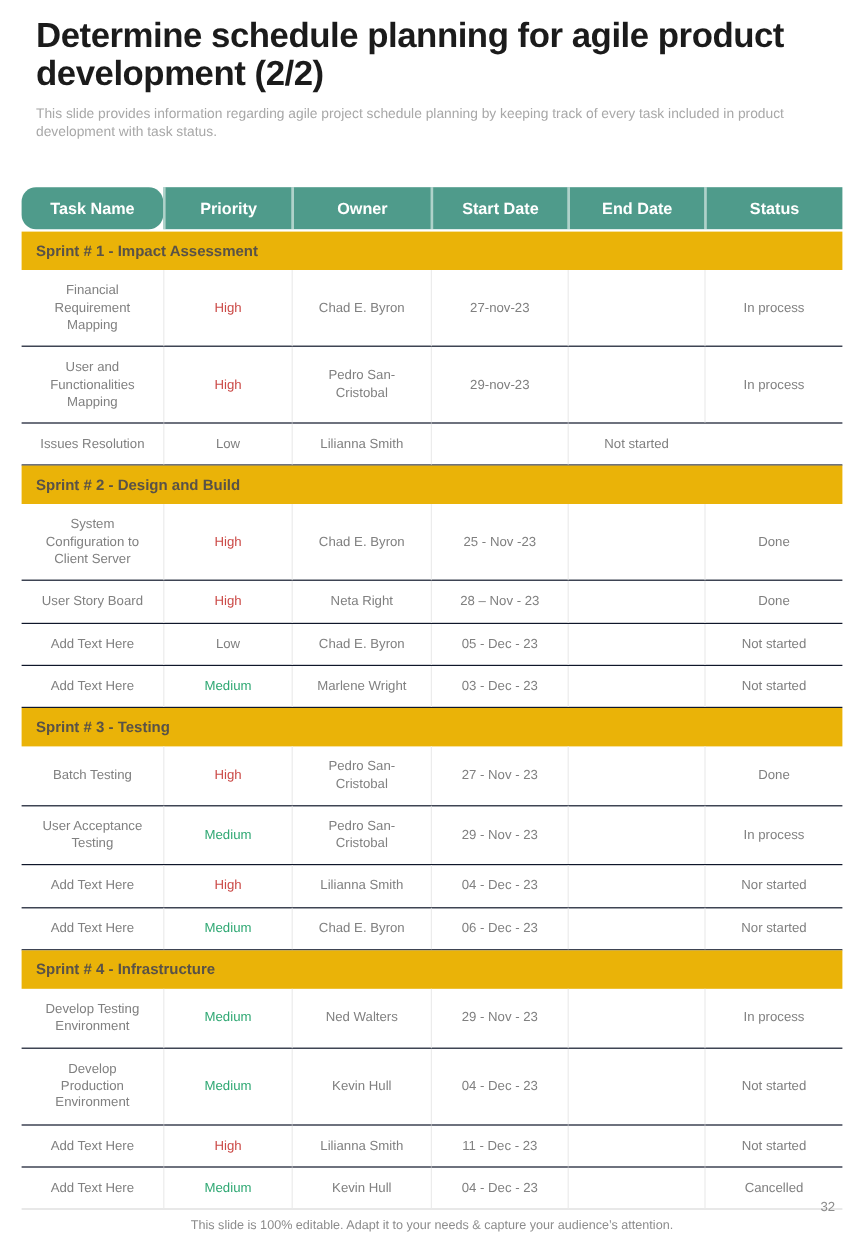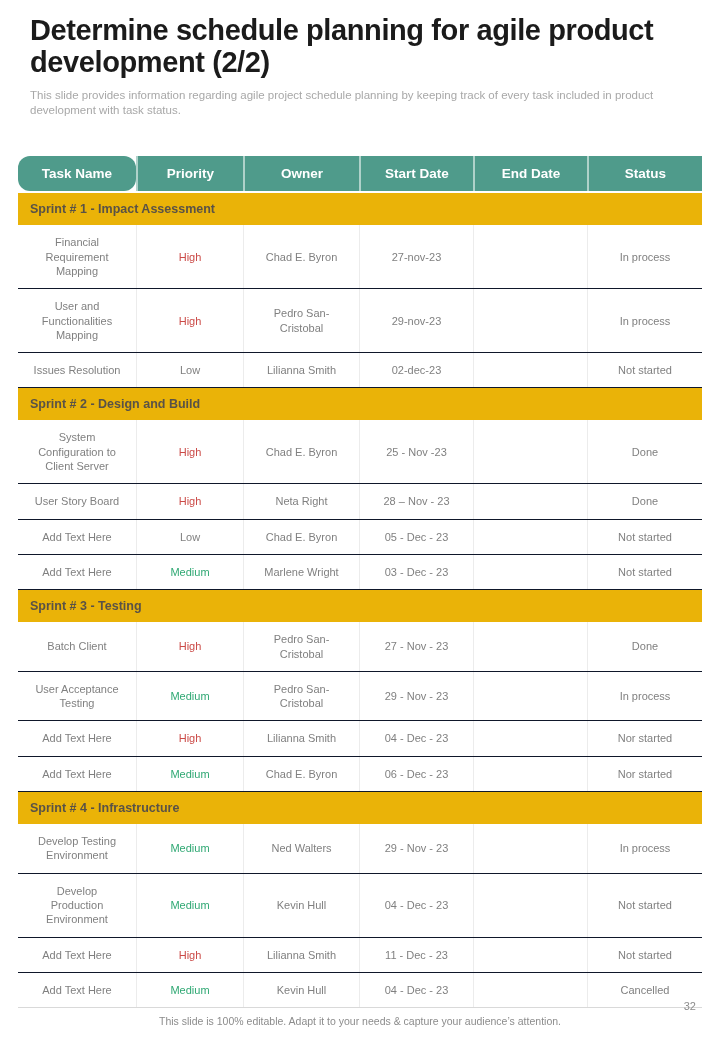--- a/index.html
+++ b/index.html
@@ -85,21 +85,20 @@
           <div class="cell col-priority" style="color: rgb(203, 74, 71);">High</div>
           <div class="cell col-owner">Pedro San-Cristobal</div>
           <div class="cell col-start-date">29-nov-23</div>
           <div class="cell col-end-date"></div>
           <div class="cell col-status">In process</div>
         </div>
         <div class="grid-row data-row">
           <div class="cell col-task">Issues Resolution</div>
           <div class="cell col-priority" style="color: rgb(128, 128, 128);">Low</div>
           <div class="cell col-owner">Lilianna Smith</div>
-          <div class="cell col-start-date">02-dec-23</div>
           <div class="cell col-end-date"></div>
           <div class="cell col-status">Not started</div>
         </div>
         <div class="sprint-row">Sprint # 2 - Design and Build</div>
         <div class="grid-row data-row">
           <div class="cell col-task">System Configuration to Client Server</div>
           <div class="cell col-priority" style="color: rgb(203, 74, 71);">High</div>
           <div class="cell col-owner">Chad E. Byron</div>
           <div class="cell col-start-date">25 - Nov -23</div>
           <div class="cell col-end-date"></div>
@@ -124,21 +123,21 @@
         <div class="grid-row data-row">
           <div class="cell col-task">Add Text Here</div>
           <div class="cell col-priority" style="color: rgb(47, 168, 115);">Medium</div>
           <div class="cell col-owner">Marlene Wright</div>
           <div class="cell col-start-date">03 - Dec - 23</div>
           <div class="cell col-end-date"></div>
           <div class="cell col-status">Not started</div>
         </div>
         <div class="sprint-row">Sprint # 3 - Testing</div>
         <div class="grid-row data-row">
-          <div class="cell col-task">Batch Client</div>
+          <div class="cell col-task">Batch Testing</div>
           <div class="cell col-priority" style="color: rgb(203, 74, 71);">High</div>
           <div class="cell col-owner">Pedro San-Cristobal</div>
           <div class="cell col-start-date">27 - Nov - 23</div>
           <div class="cell col-end-date"></div>
           <div class="cell col-status">Done</div>
         </div>
         <div class="grid-row data-row">
           <div class="cell col-task">User Acceptance Testing</div>
           <div class="cell col-priority" style="color: rgb(47, 168, 115);">Medium</div>
           <div class="cell col-owner">Pedro San-Cristobal</div>

